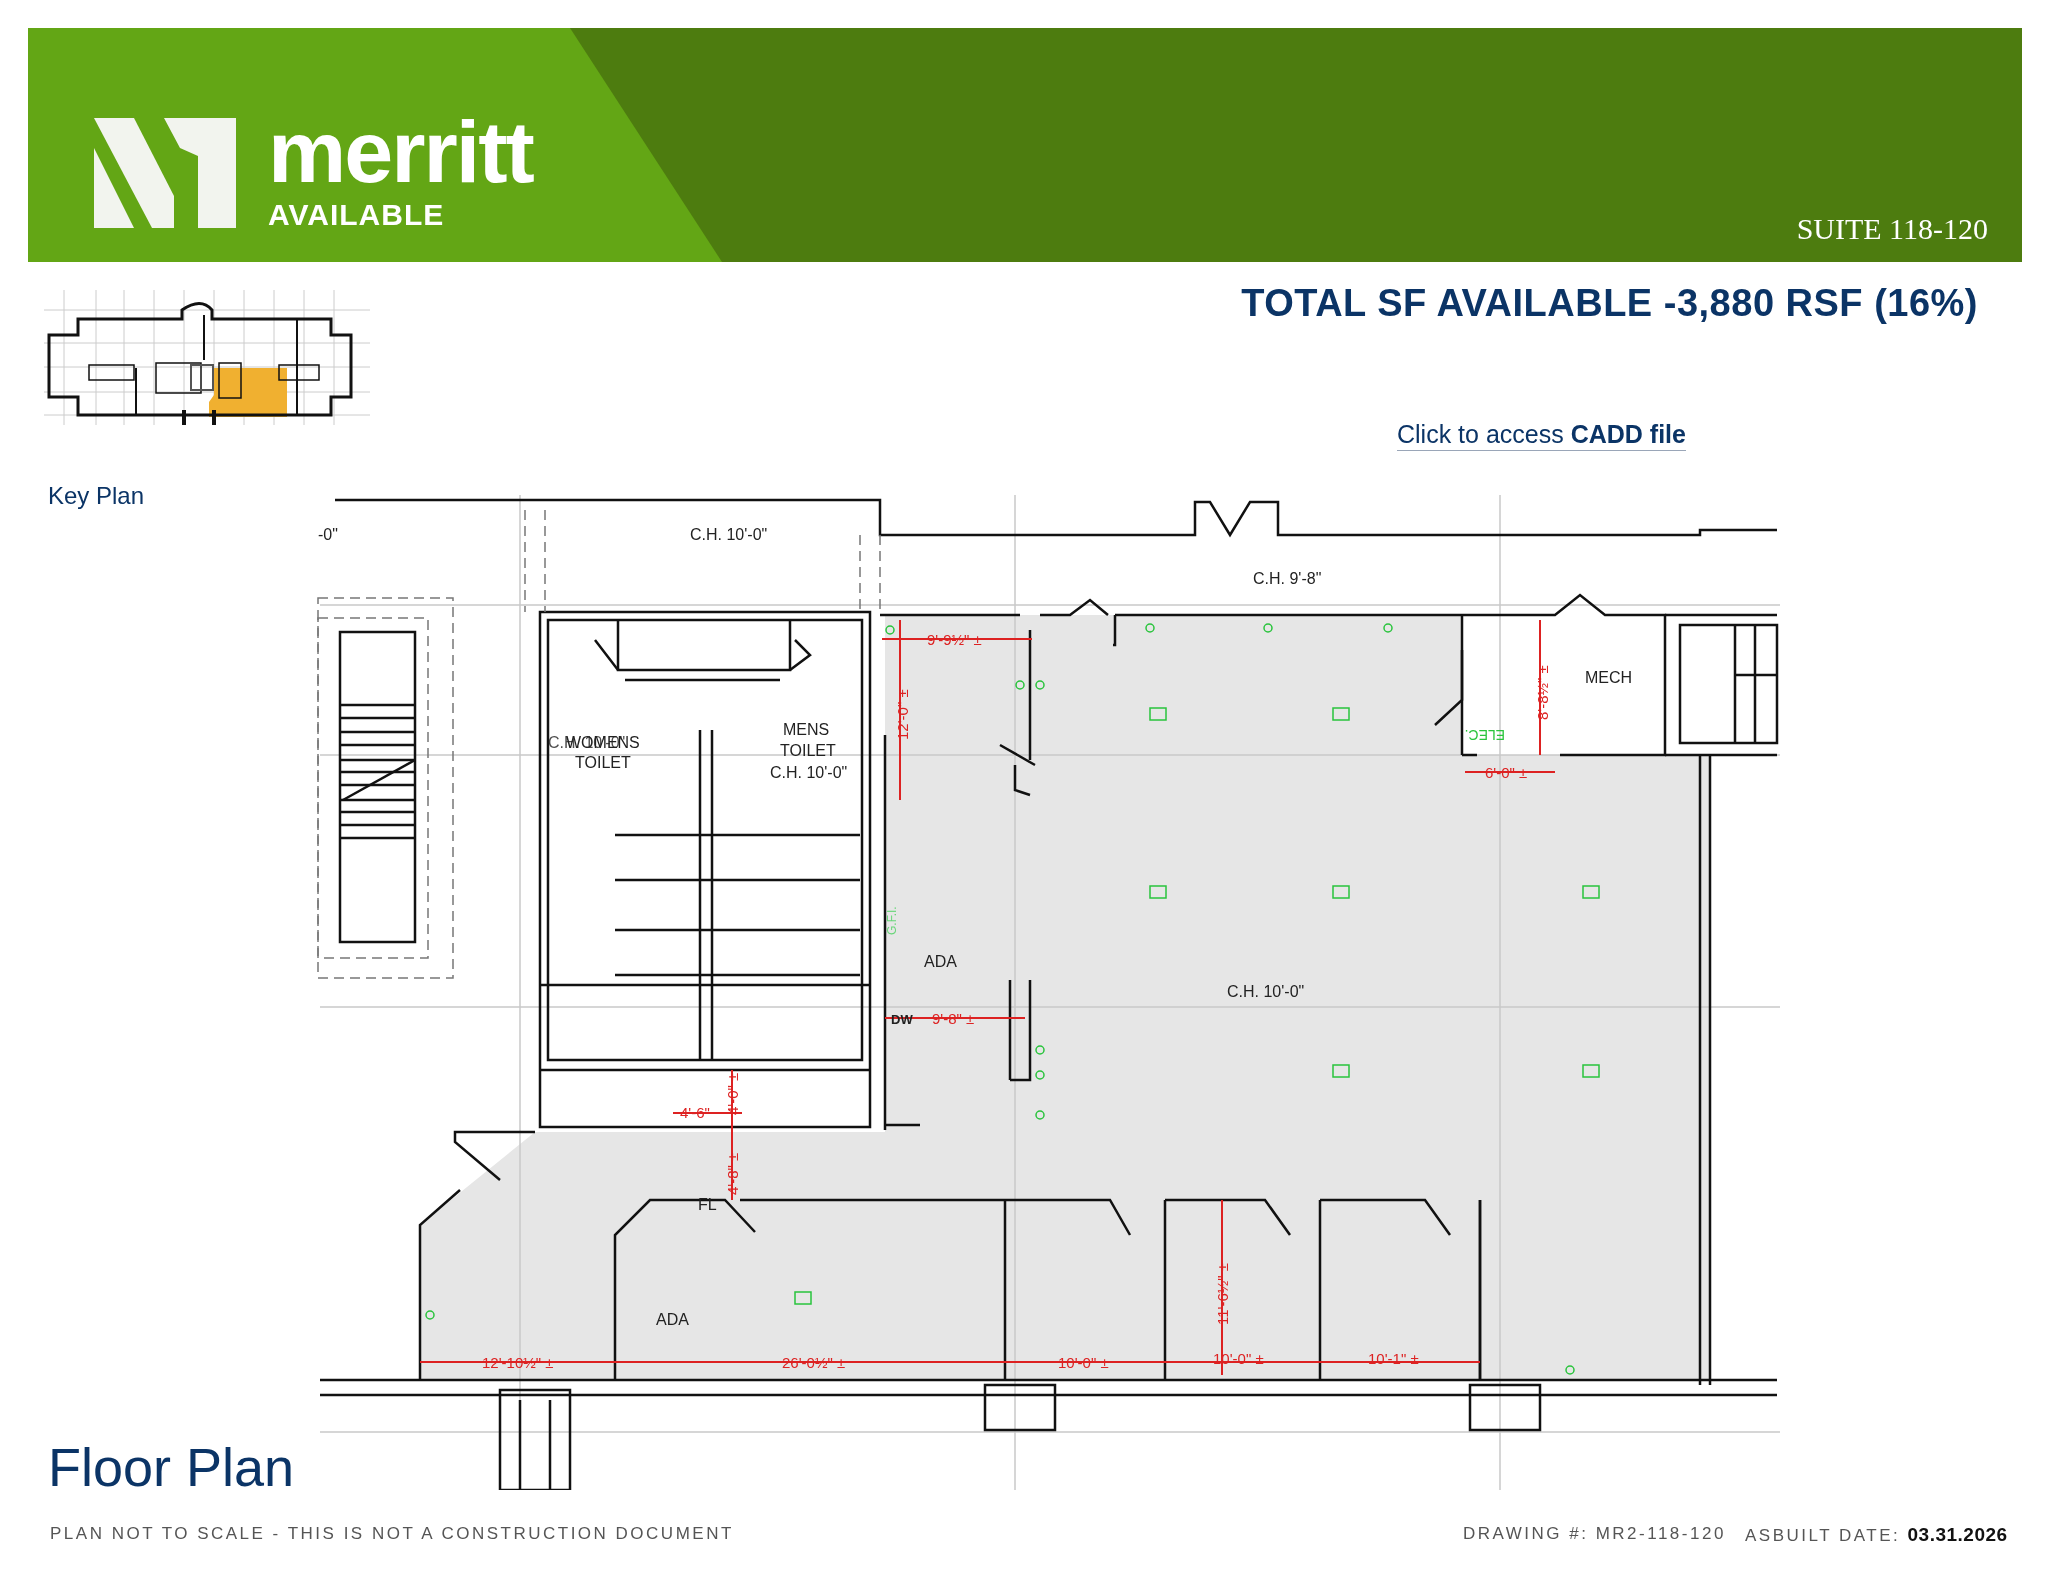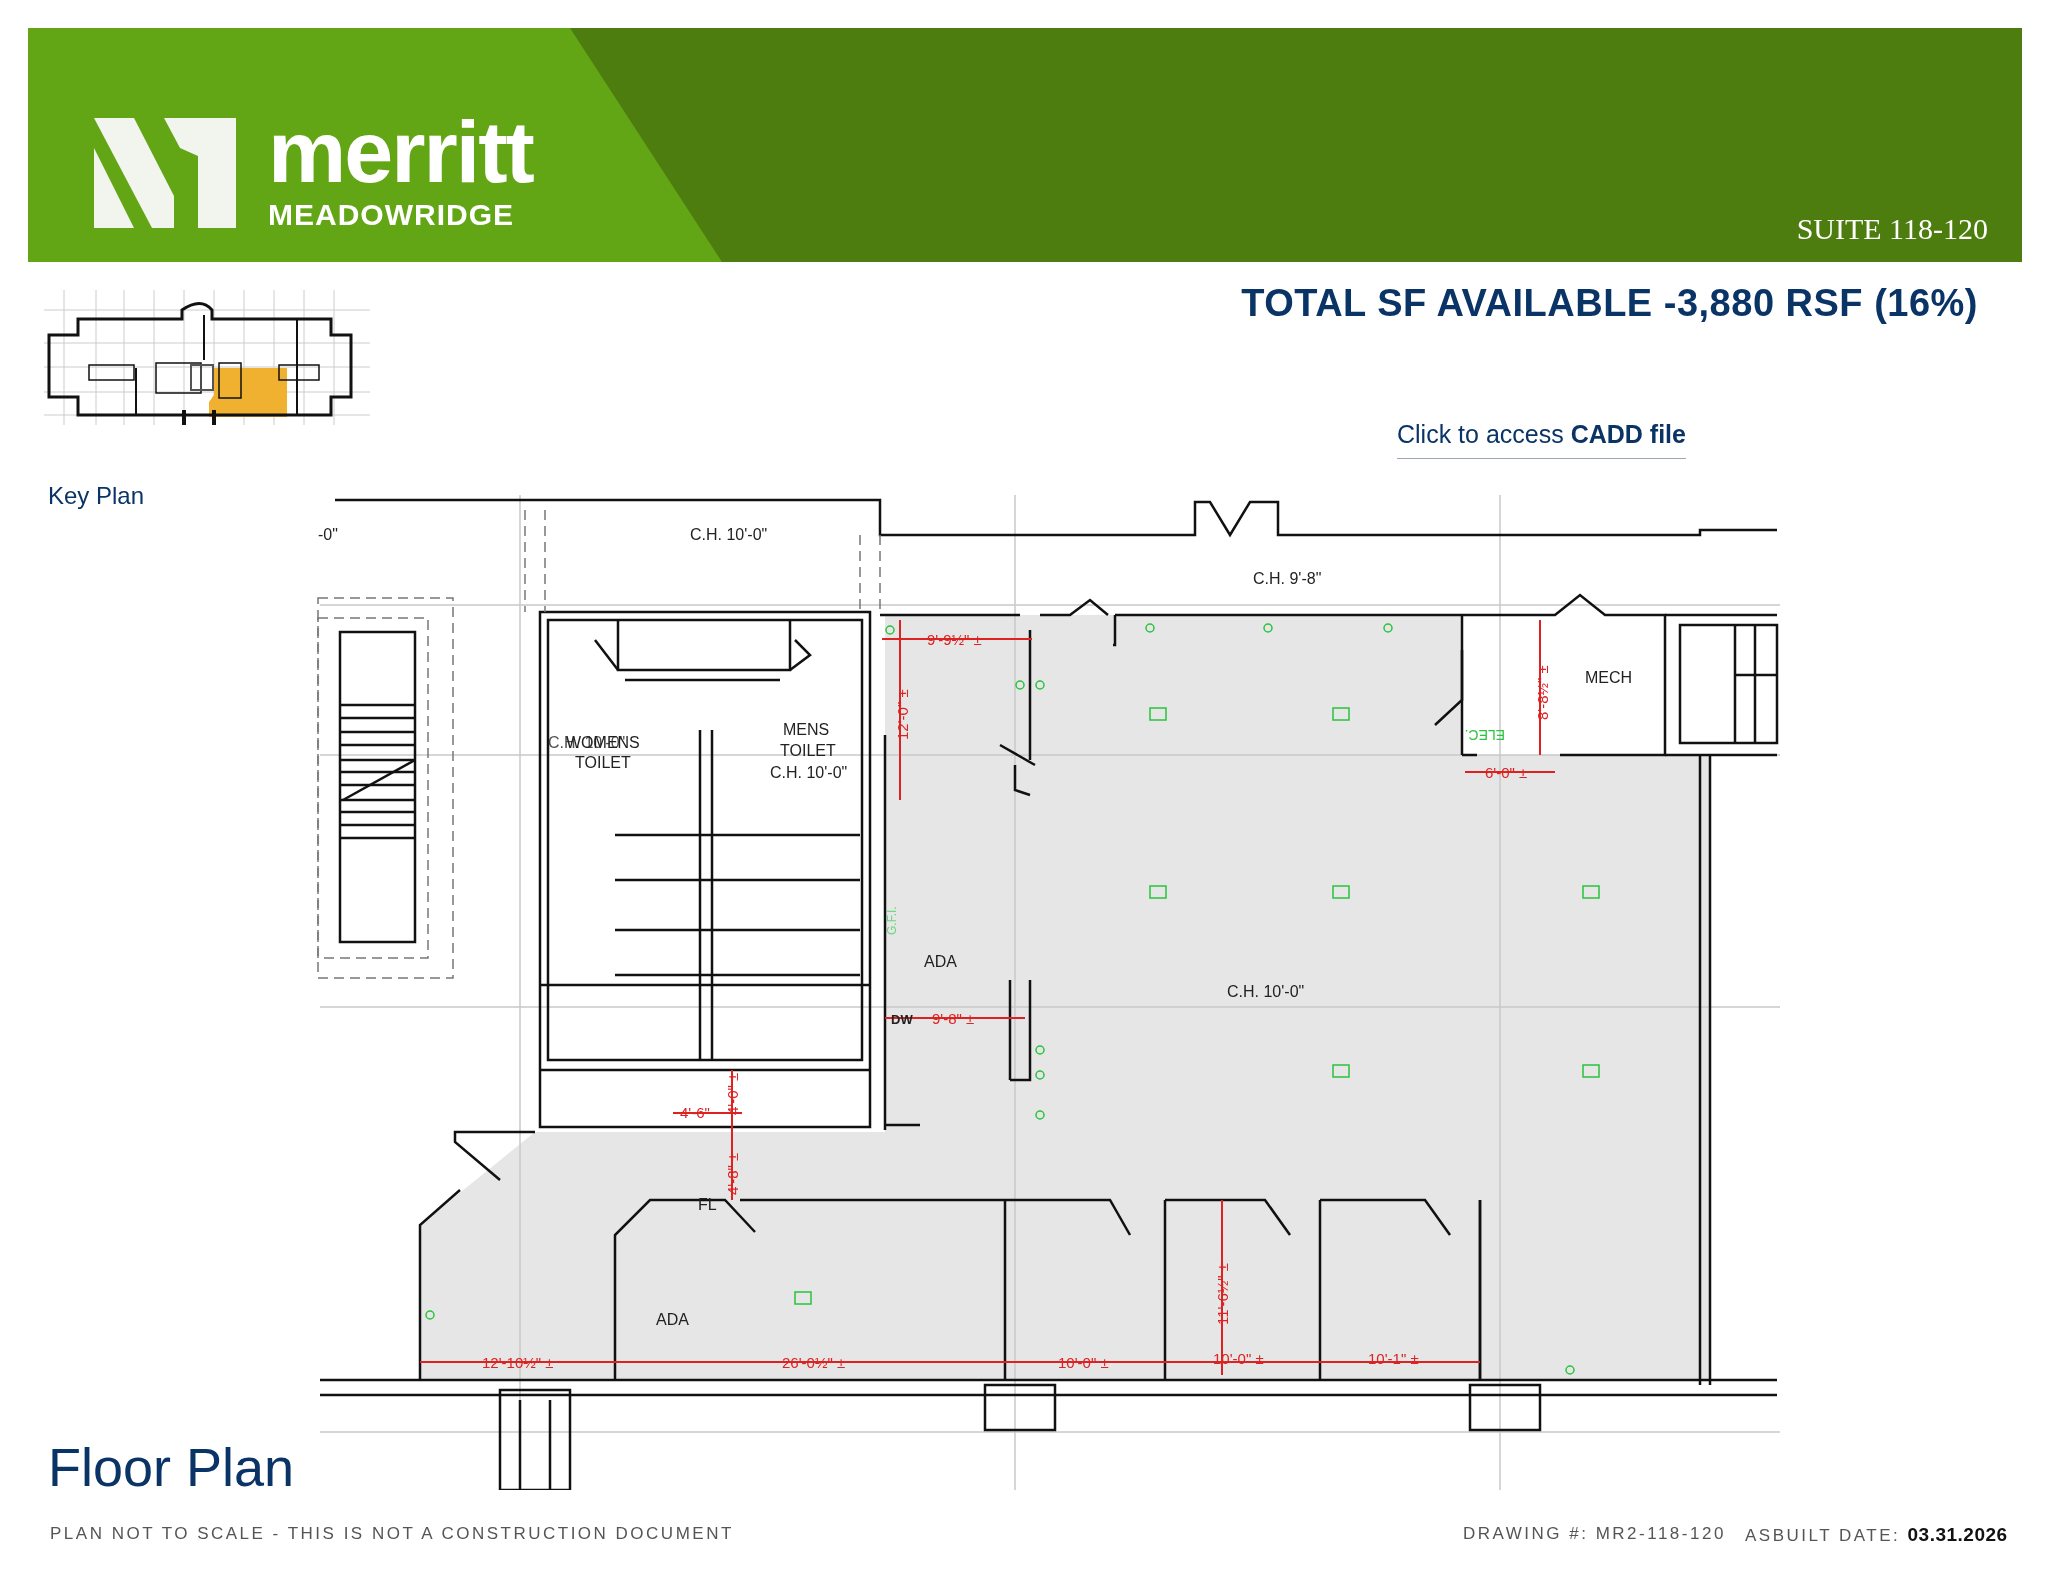--- a/index.html
+++ b/index.html
@@ -6,21 +6,21 @@
   body{width:2048px;height:1583px;position:relative;overflow:hidden;font-family:"Liberation Sans",sans-serif;}
   .banner{position:absolute;left:28px;top:28px;width:1994px;height:234px;background:#4d7c0f;overflow:hidden;}
   .banner .green{position:absolute;left:0;top:0;width:100%;height:100%;}
   .logo{position:absolute;left:66px;top:90px;}
   .brand{position:absolute;left:240px;top:80px;color:#fff;font-weight:bold;font-size:88px;letter-spacing:-2px;line-height:1;}
   .brand-sub{position:absolute;left:240px;top:170px;color:#fff;font-weight:bold;font-size:30px;letter-spacing:1px;}
   .title{position:absolute;left:760px;width:1200px;top:58px;text-align:center;color:#fff;font-size:64px;font-weight:bold;letter-spacing:1px;}
   .addr{position:absolute;left:760px;width:1200px;top:138px;text-align:center;color:#fff;font-size:30px;}
   .suite{position:absolute;left:760px;width:1200px;top:184px;text-align:right;color:#fff;font-size:30px;font-family:Liberation Serif, serif;}
   .total{position:absolute;right:70px;top:282px;color:#0b3466;font-size:38px;font-weight:bold;letter-spacing:0.5px;}
-  .cadd{position:absolute;left:1397px;top:420px;color:#0b3466;font-size:25px;border-bottom:1px solid #9aa6b8;padding-bottom:9px;cursor:pointer;}
+  .cadd{position:absolute;left:1397px;top:420px;color:#0b3466;font-size:25px;border-bottom:1px solid #9aa6b8;padding-bottom:1px;cursor:pointer;}
   .cadd b{font-weight:bold;}
   .keyplan{position:absolute;left:44px;top:285px;width:326px;height:140px;}
   .keyplan-label{position:absolute;left:48px;top:482px;font-size:24px;color:#0b3466;}
   .floorplan-label{position:absolute;left:48px;top:1436px;font-size:54px;color:#0b3466;}
   .disclaimer{position:absolute;left:50px;top:1524px;font-size:17px;color:#555;letter-spacing:2.5px;}
   .drawing{position:absolute;left:1463px;top:1524px;font-size:17px;color:#555;letter-spacing:2.5px;}
   .asbuilt{position:absolute;left:1745px;top:1524px;font-size:17px;color:#555;letter-spacing:2.5px;}
   .asbuilt b{color:#111;letter-spacing:0.5px;font-size:19px;}
   .plan{position:absolute;left:310px;top:490px;width:1480px;height:1000px;}
   .plan text{font-family:"Liberation Sans",sans-serif;}
@@ -31,21 +31,21 @@
 <div class="banner">
   <svg class="green" width="1994" height="234" viewBox="0 0 1994 234">
     <polygon points="0,0 542,0 694,234 0,234" fill="#63a615"></polygon>
   </svg>
   <svg class="logo" width="150" height="110" viewBox="0 0 150 110">
     <polygon points="0,0 40,0 80,78 80,110 58,110 0,0" fill="#f2f4ee"></polygon>
     <polygon points="0,30 0,110 40,110" fill="#f2f4ee"></polygon>
     <polygon points="70,0 142,0 142,110 104,110 104,38 86,30" fill="#f2f4ee"></polygon>
   </svg>
   <div class="brand">merritt</div>
-  <div class="brand-sub">MEADOWRIDGE</div>
+  <div class="brand-sub">AVAILABLE</div>
   <div class="suite">SUITE 118-120</div>
 </div>
 
 <div class="total">TOTAL SF AVAILABLE -3,880 RSF (16%)</div>
 
 <a class="cadd">
   <span>Click to access </span><b>CADD file</b>
 </a>
 
 <svg class="keyplan" width="326" height="140" viewBox="0 0 326 140">

